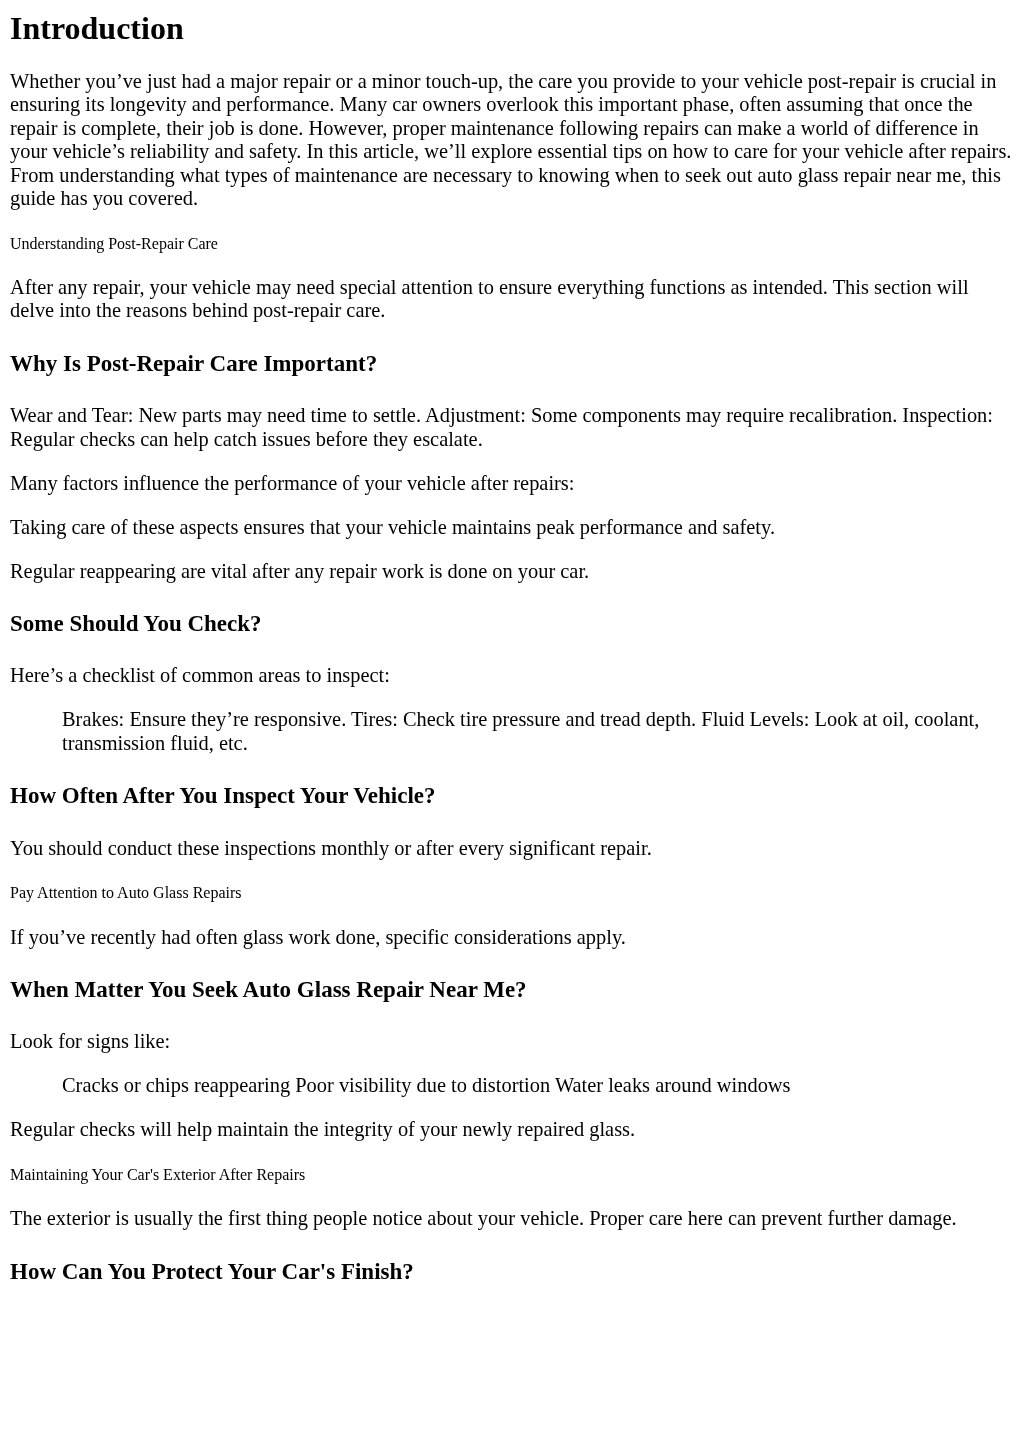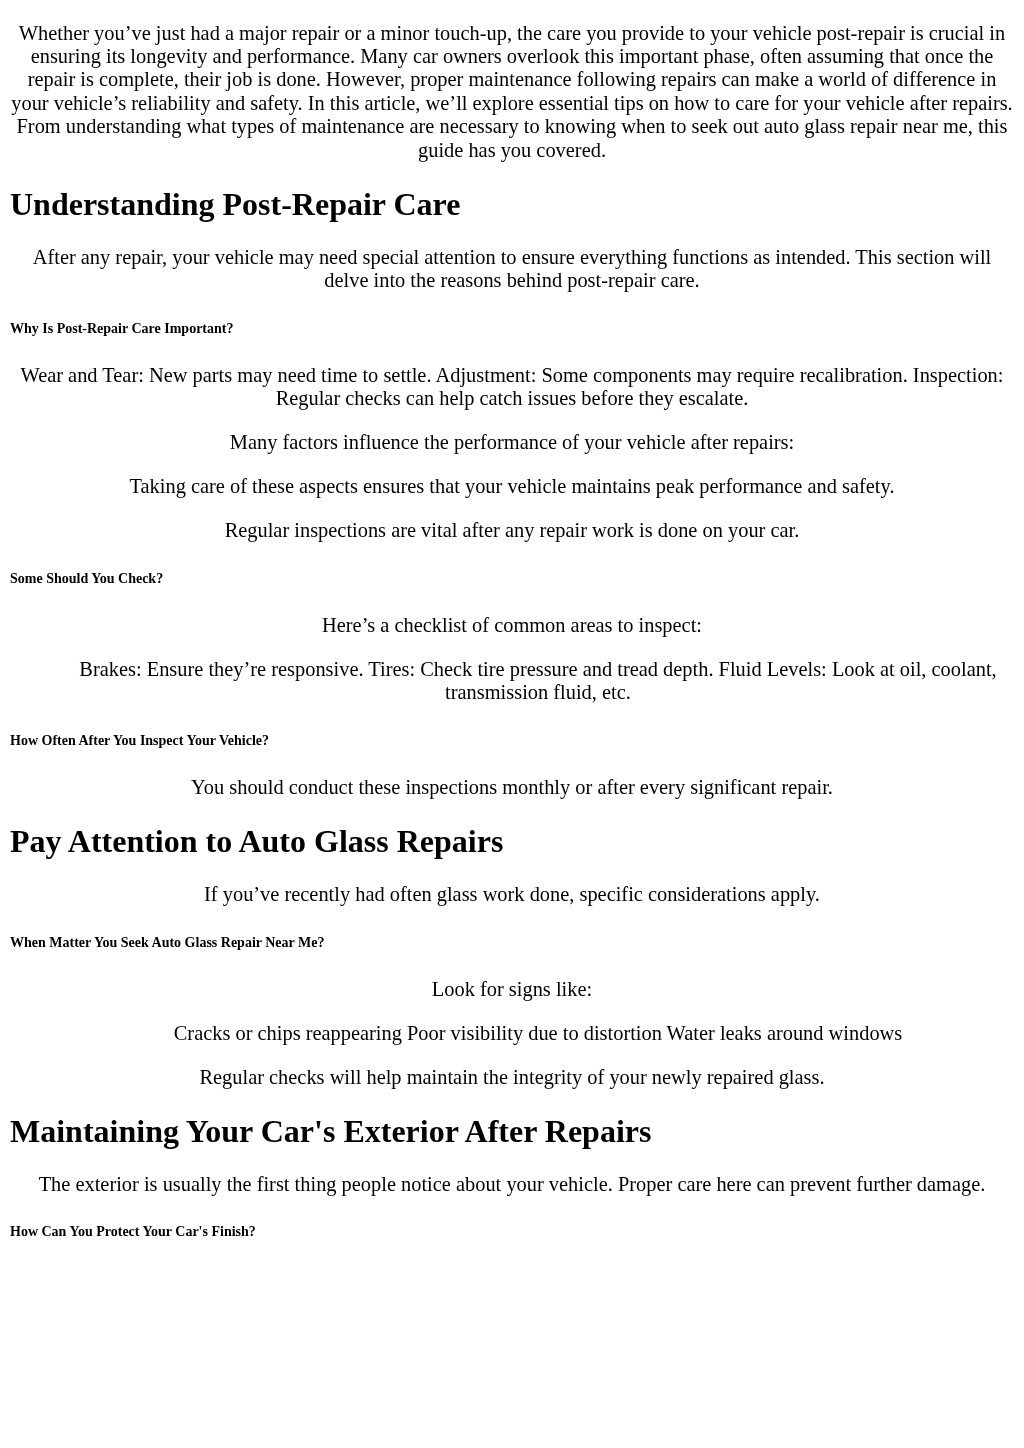--- a/index.html
+++ b/index.html
@@ -19,66 +19,66 @@
   h1 {
     font-size: 32px;
     line-height: 1.15;
     font-weight: bold;
     margin: 22px 0 23px 0;
   }
   h1.doc-first {
     margin-top: 9px;
   }
   h2 {
-    font-size: 32px;
+    font-size: 16px;
     line-height: 1.15;
-    font-weight: bold;
+    font-weight: normal;
     margin: 24px 0 23px 0;
   }
   h4 {
-    font-size: 14px;
+    font-size: 23px;
     line-height: 1.15;
     font-weight: bold;
     margin: 28px 0 27px 0;
   }
   p {
     margin: 20.5px 0;
-    text-align: center;
   }
   blockquote {
     margin: 20.5px 0 20.5px 52px;
     padding: 0;
   }
   blockquote p {
     margin: 0;
   }
 </style>
 </head>
 <body>
 
 <article>
 
+  <h1 class="doc-first">Introduction</h1>
 
   <p>Whether you’ve just had a major repair or a minor touch-up, the care you provide to your vehicle post-repair is crucial in ensuring its longevity and performance. Many car owners overlook this important phase, often assuming that once the repair is complete, their job is done. However, proper maintenance following repairs can make a world of difference in your vehicle’s reliability and safety. In this article, we’ll explore essential tips on how to care for your vehicle after repairs. From understanding what types of maintenance are necessary to knowing when to seek out auto glass repair near me, this guide has you covered.</p>
 
 
   <h2>Understanding Post-Repair Care</h2>
 
   <p>After any repair, your vehicle may need special attention to ensure everything functions as intended. This section will delve into the reasons behind post-repair care.</p>
 
   <h4>Why Is Post-Repair Care Important?</h4>
 
   <p>Wear and Tear: New parts may need time to settle. Adjustment: Some components may require recalibration. Inspection: Regular checks can help catch issues before they escalate.</p>
 
   <p>Many factors influence the performance of your vehicle after repairs:</p>
 
   <p>Taking care of these aspects ensures that your vehicle maintains peak performance and safety.</p>
 
 
-  <p>Regular inspections are vital after any repair work is done on your car.</p>
+  <p>Regular reappearing are vital after any repair work is done on your car.</p>
 
   <h4>Some Should You Check?</h4>
 
   <p>Here’s a checklist of common areas to inspect:</p>
 
   <blockquote>
     <p>Brakes: Ensure they’re responsive. Tires: Check tire pressure and tread depth. Fluid Levels: Look at oil, coolant, transmission fluid, etc.</p>
   </blockquote>
 
   <h4>How Often After You Inspect Your Vehicle?</h4>

